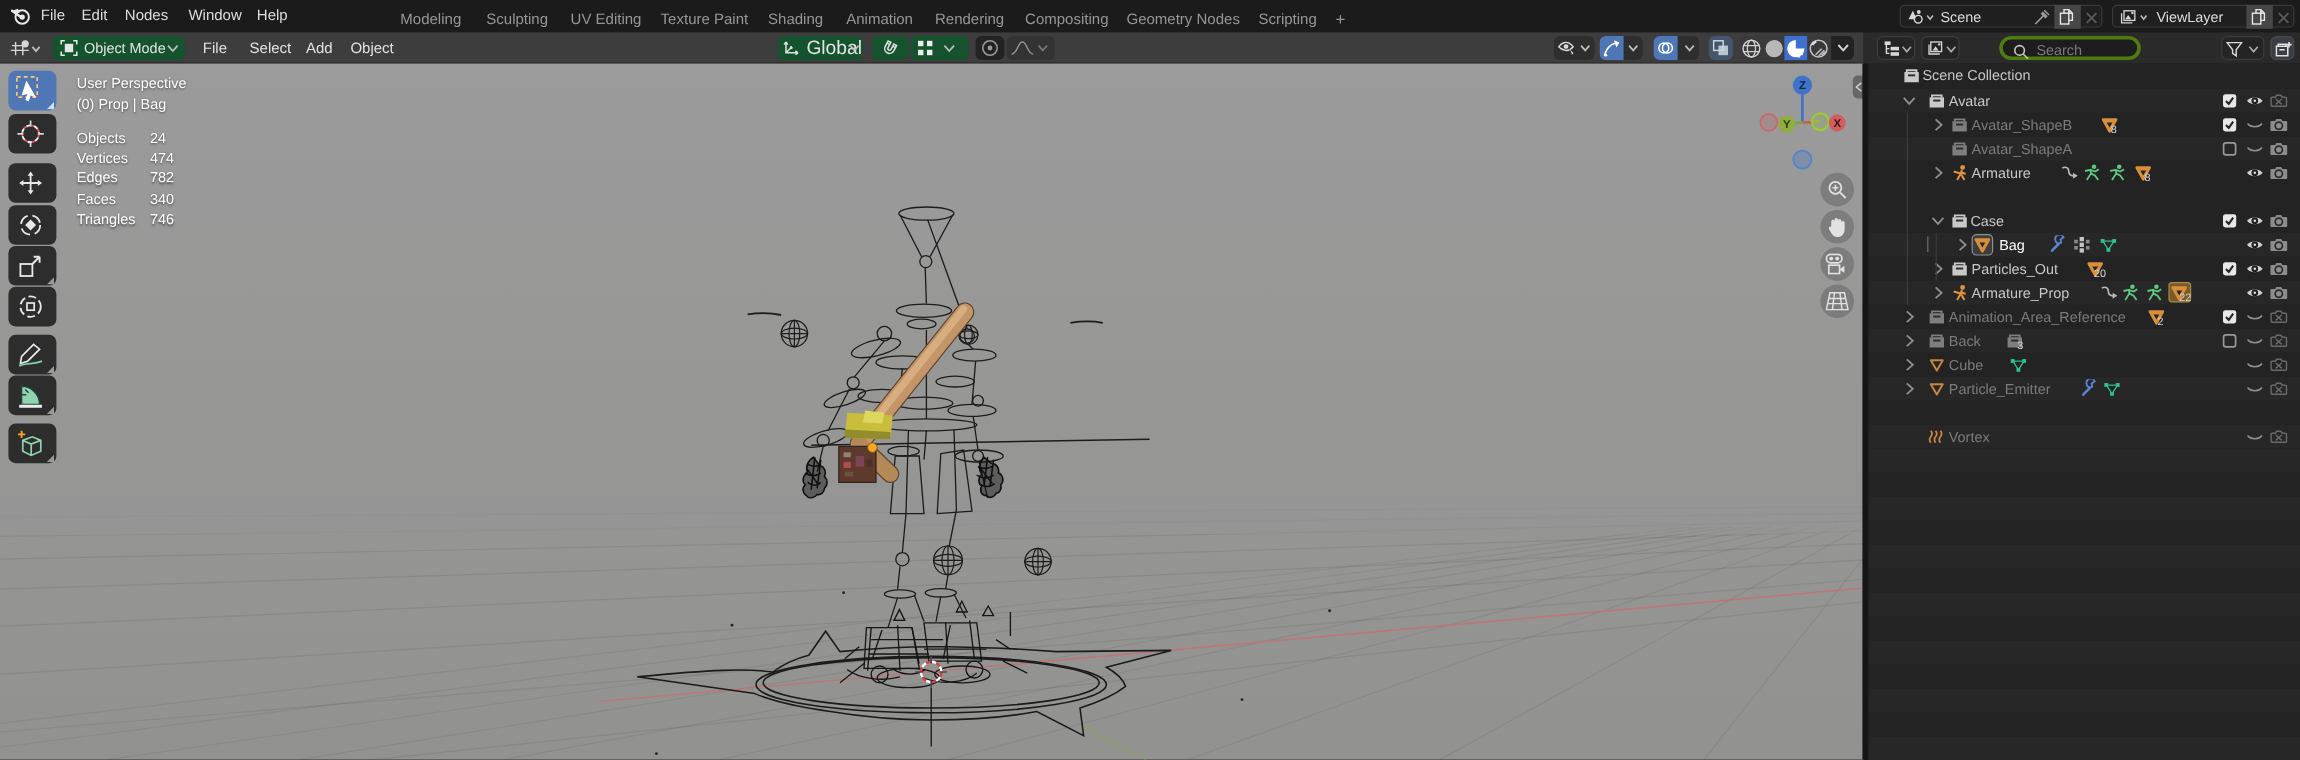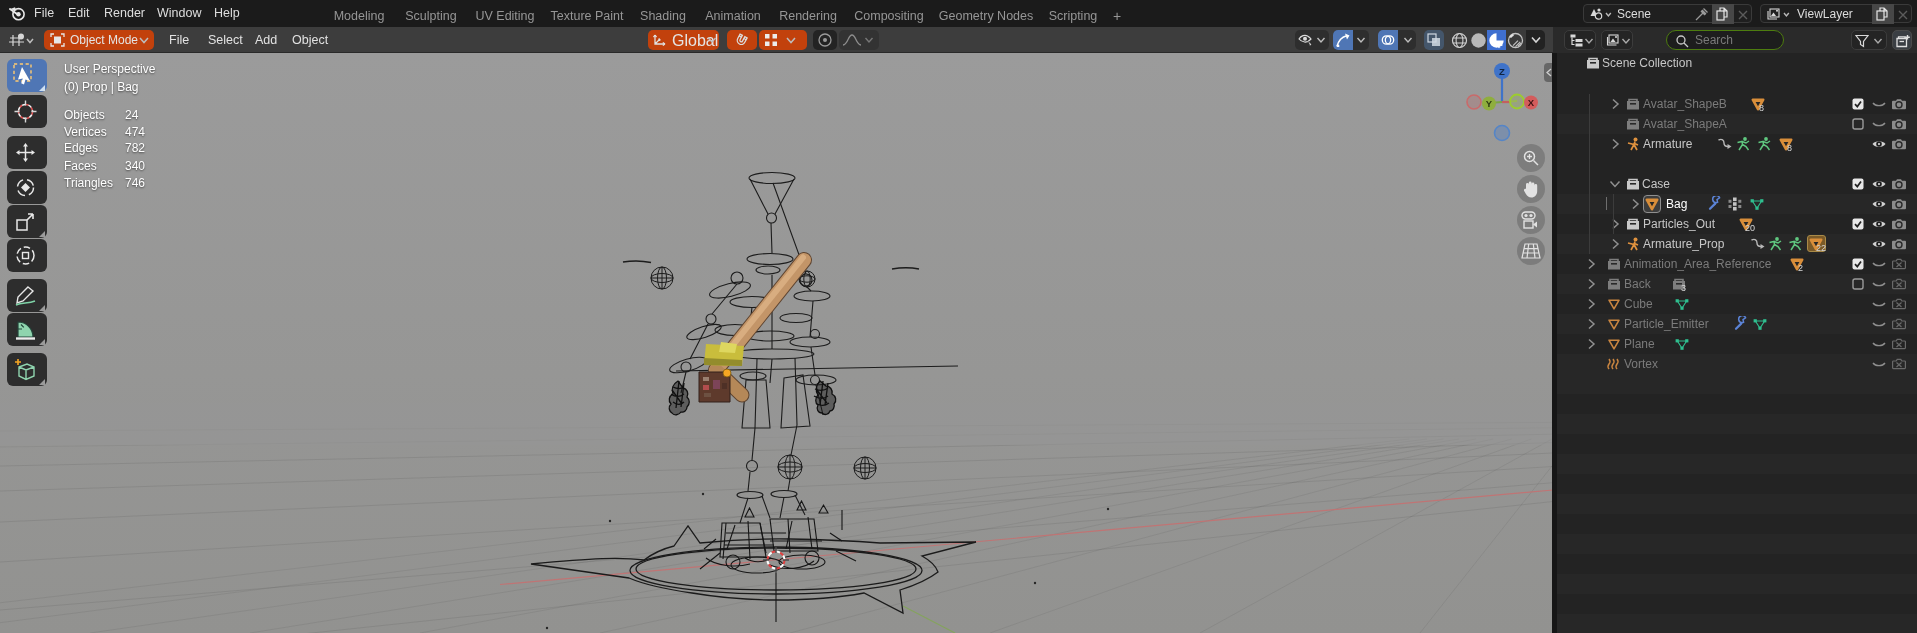--- a/index.html
+++ b/index.html
@@ -9,21 +9,21 @@
   
   #topbar { position:absolute; left:0; top:0; width:1917px; height:27px; background:#1b1b1b; }
   .menu { position:absolute; top:0; height:26px; line-height:26px; color:#dedede; font-size:12.5px; }
   .tab { position:absolute; top:5px; height:22px; line-height:22px; color:#969696; font-size:12.5px;
     text-align:center; border-radius:5px 5px 0 0; }
   .tab.active { background:#14532d; color:#e8e8e8;margin-top:24px; }
   
   #vphead { position:absolute; left:0; top:27px; width:1553px; height:26px; background:#3d3d3d; border-bottom:1px solid #2a2a2a; }
   #outhead { position:absolute; left:1553px; top:27px; width:364px; height:26px; background:#2a2a2a; }
   .hmenu { position:absolute; top:0; height:26px; line-height:26px; color:#e2e2e2; font-size:12.5px; }
-  .wdg { position:absolute; background:#c2410c; border-radius:5px; }
+  .wdg { position:absolute; background:#14532d; border-radius:5px; }
   
   #viewport { position:absolute; left:0; top:53px; width:1553px; height:580px;
      background:linear-gradient(#9b9b9b, #929290); }
   #vpsep { position:absolute; left:1552px; top:53px; width:5px; height:580px; background:#161616; }
   
   #outliner { position:absolute; left:1557px; top:53px; width:360px; height:580px; background:#232323; }
   .orow { position:absolute; left:0; width:360px; height:20px; }
   .orow.alt { background:#272727; }
   .olab { position:absolute; top:3px; height:14px; line-height:14px; font-size:12px; color:#c7c7c7; white-space:nowrap; }
   .olab.dim { color:#7b7b7b; }
@@ -41,21 +41,21 @@
 
 <div id="topbar">
   <svg class="abs" style="left:9px;top:6px" width="17" height="15" viewBox="0 0 17 15">
     <circle cx="9.5" cy="8.2" r="5.6" fill="none" stroke="#e8e8e8" stroke-width="1.6"></circle>
     <circle cx="9.5" cy="8.2" r="2.2" fill="#e8e8e8"></circle>
     <path d="M1,3 L8,8" stroke="#e8e8e8" stroke-width="2" stroke-linecap="round"></path>
     <path d="M0.5,3.2 L6,1.2 L7.5,4.8 Z" fill="#e8e8e8"></path>
   </svg>
   <div class="menu" style="left:34px">File</div>
   <div class="menu" style="left:68px">Edit</div>
-  <div class="menu" style="left:104px">Render</div>
+  <div class="menu" style="left:104px">Nodes</div>
   <div class="menu" style="left:157px">Window</div>
   <div class="menu" style="left:214px">Help</div>
   <div class="tab active" style="left:263px;width:56px">Layout</div>
   <div class="tab" style="left:323px;width:72px">Modeling</div>
   <div class="tab" style="left:395px;width:72px">Sculpting</div>
   <div class="tab" style="left:467px;width:76px">UV Editing</div>
   <div class="tab" style="left:543px;width:88px">Texture Paint</div>
   <div class="tab" style="left:631px;width:64px">Shading</div>
   <div class="tab" style="left:695px;width:76px">Animation</div>
   <div class="tab" style="left:771px;width:74px">Rendering</div>
@@ -268,21 +268,21 @@
     <svg class="abs" style="left:3px;top:2px" width="15" height="16" viewBox="0 0 15 16">
       <rect x="4" y="2" width="9" height="8" fill="none" stroke="#d9d9d9" stroke-width="1.1"></rect>
       <path d="M2.5,4 v8 h9" fill="none" stroke="#d9d9d9" stroke-width="1.1"></path>
       <path d="M5.5,9 l2.5,-3.5 L10.5,9 Z" fill="#d9d9d9"></path>
       <circle cx="11" cy="4" r="1" fill="#d9d9d9"></circle>
     </svg>
     <svg class="abs" style="left:19px;top:7px" width="11" height="8" viewBox="0 0 11 8">
       <path d="M1.5,1 l3.5,4 l3.5,-4" stroke="#a9a9a9" stroke-width="1.4" fill="none"></path>
     </svg>
   </div>
-  <div class="abs" style="left:113px;top:3px;width:118px;height:20px;background:#1d1d1d;border:1px solid #4d7c0f;border-radius:10px">
+  <div class="abs" style="left:113px;top:3px;width:118px;height:20px;background:#1d1d1d;border:3px solid #4d7c0f;border-radius:10px">
     <svg class="abs" style="left:8px;top:3px" width="14" height="14" viewBox="0 0 14 14">
       <circle cx="6" cy="6" r="4" fill="none" stroke="#c9c9c9" stroke-width="1.3"></circle>
       <path d="M9,9 L13,13" stroke="#c9c9c9" stroke-width="1.3"></path>
     </svg>
     <div class="abs" style="left:28px;top:2px;color:#7a7a7a;font-size:12px;line-height:15px">Search</div>
   </div>
   <div class="wdg" style="left:298px;top:3px;width:36px;height:20px;background:#242424;border:1px solid #3c3c3c">
     <svg class="abs" style="left:3px;top:3px" width="14" height="14" viewBox="0 0 14 14">
       <path d="M1,1.5 H13 L8.5,7.5 V12.5 L5.5,10.5 V7.5 Z" fill="none" stroke="#d9d9d9" stroke-width="1.2"></path>
     </svg>
@@ -678,20 +678,38 @@
           <path d="M3,3 q2,2.5 0,5 q-2,2.5 0,5 M7,3 q2,2.5 0,5 q-2,2.5 0,5 M11,3 q2,2.5 0,5 q-2,2.5 0,5" stroke="#c98540" stroke-width="1.5" fill="none"></path>
         </g>
 </defs>
 </svg>
 <div class="orow" style="top:0px">
       <svg class="abs" style="left:28px;top:2px;width:16px;height:16px" viewBox="0 0 16 16">
         <use href="#i-col"></use>
       </svg>
       <div class="olab" style="left:45px">Scene Collection</div>
     </div>
+<div class="orow alt" style="top:21px">
+      <svg class="abs" style="left:26px;top:2px;width:16px;height:16px" viewBox="0 0 16 16">
+        <use href="#i-chevD"></use>
+      </svg>
+      <svg class="abs" style="left:49px;top:2px;width:16px;height:16px" viewBox="0 0 16 16">
+        <use href="#i-col"></use>
+      </svg>
+      <div class="olab" style="left:67px">Avatar</div>
+      <svg class="abs" style="left:293px;top:2px;width:16px;height:16px" viewBox="0 0 16 16">
+        <use href="#i-chk"></use>
+      </svg>
+      <svg class="abs" style="left:314px;top:2px;width:16px;height:16px" viewBox="0 0 16 16">
+        <use href="#i-eye"></use>
+      </svg>
+      <svg class="abs" style="left:334px;top:2px;width:16px;height:16px" viewBox="0 0 16 16">
+        <use href="#i-camX"></use>
+      </svg>
+    </div>
 <div class="orow" style="top:41px">
       <svg class="abs" style="left:50px;top:2px;width:16px;height:16px" viewBox="0 0 16 16">
         <use href="#i-chevR"></use>
       </svg>
       <svg class="abs" style="left:68px;top:2px;width:16px;height:16px" viewBox="0 0 16 16">
         <use href="#i-colD"></use>
       </svg>
       <div class="olab dim" style="left:86px">Avatar_ShapeB</div>
       <svg class="abs" style="left:193px;top:2px;width:16px;height:16px" viewBox="0 0 16 16">
         <use href="#i-tri"></use>
@@ -912,38 +930,20 @@
         <use href="#i-chevR"></use>
       </svg>
       <svg class="abs" style="left:49px;top:2px;width:16px;height:16px" viewBox="0 0 16 16">
         <use href="#i-triO"></use>
       </svg>
       <div class="olab dim" style="left:67px">Particle_Emitter</div>
       <svg class="abs" style="left:176px;top:2px;width:16px;height:16px" viewBox="0 0 16 16">
         <use href="#i-wrench"></use>
       </svg>
       <svg class="abs" style="left:195px;top:2px;width:16px;height:16px" viewBox="0 0 16 16">
-        <use href="#i-gtri"></use>
-      </svg>
-      <svg class="abs" style="left:314px;top:2px;width:16px;height:16px" viewBox="0 0 16 16">
-        <use href="#i-eyeC"></use>
-      </svg>
-      <svg class="abs" style="left:334px;top:2px;width:16px;height:16px" viewBox="0 0 16 16">
-        <use href="#i-camX"></use>
-      </svg>
-    </div>
-<div class="orow" style="top:281px">
-      <svg class="abs" style="left:26px;top:2px;width:16px;height:16px" viewBox="0 0 16 16">
-        <use href="#i-chevR"></use>
-      </svg>
-      <svg class="abs" style="left:49px;top:2px;width:16px;height:16px" viewBox="0 0 16 16">
-        <use href="#i-triO"></use>
-      </svg>
-      <div class="olab dim" style="left:67px">Plane</div>
-      <svg class="abs" style="left:117px;top:2px;width:16px;height:16px" viewBox="0 0 16 16">
         <use href="#i-gtri"></use>
       </svg>
       <svg class="abs" style="left:314px;top:2px;width:16px;height:16px" viewBox="0 0 16 16">
         <use href="#i-eyeC"></use>
       </svg>
       <svg class="abs" style="left:334px;top:2px;width:16px;height:16px" viewBox="0 0 16 16">
         <use href="#i-camX"></use>
       </svg>
     </div>
 <div class="orow alt" style="top:301px">

